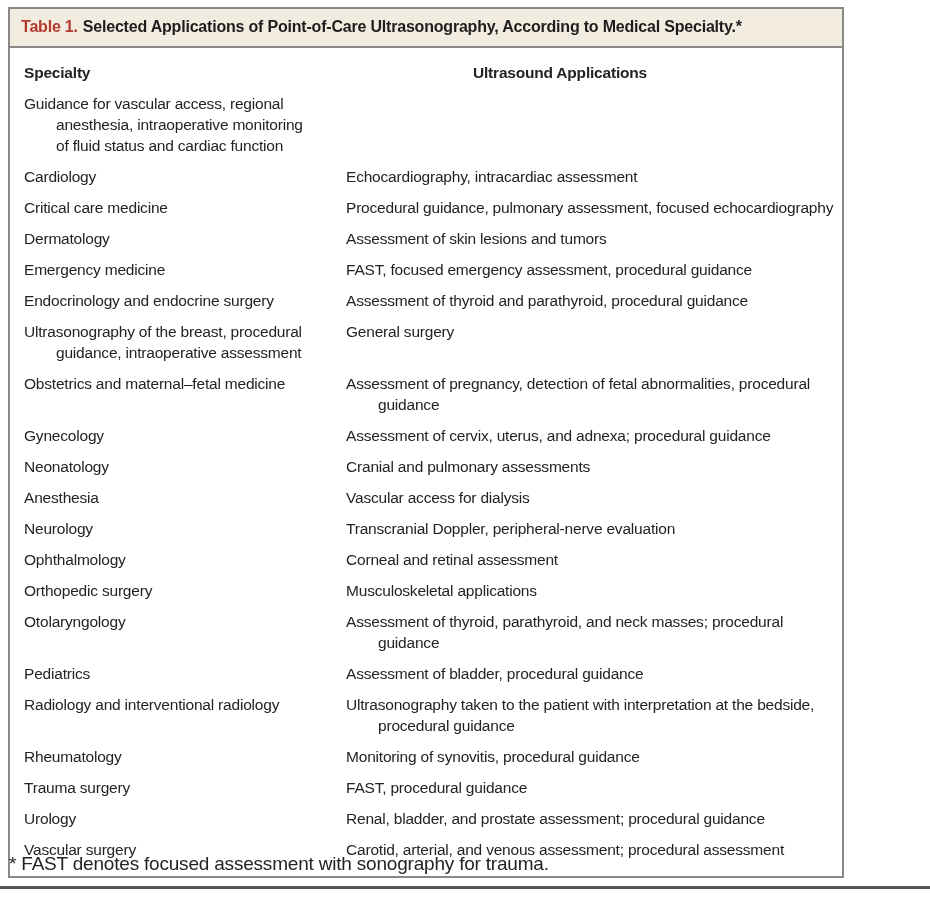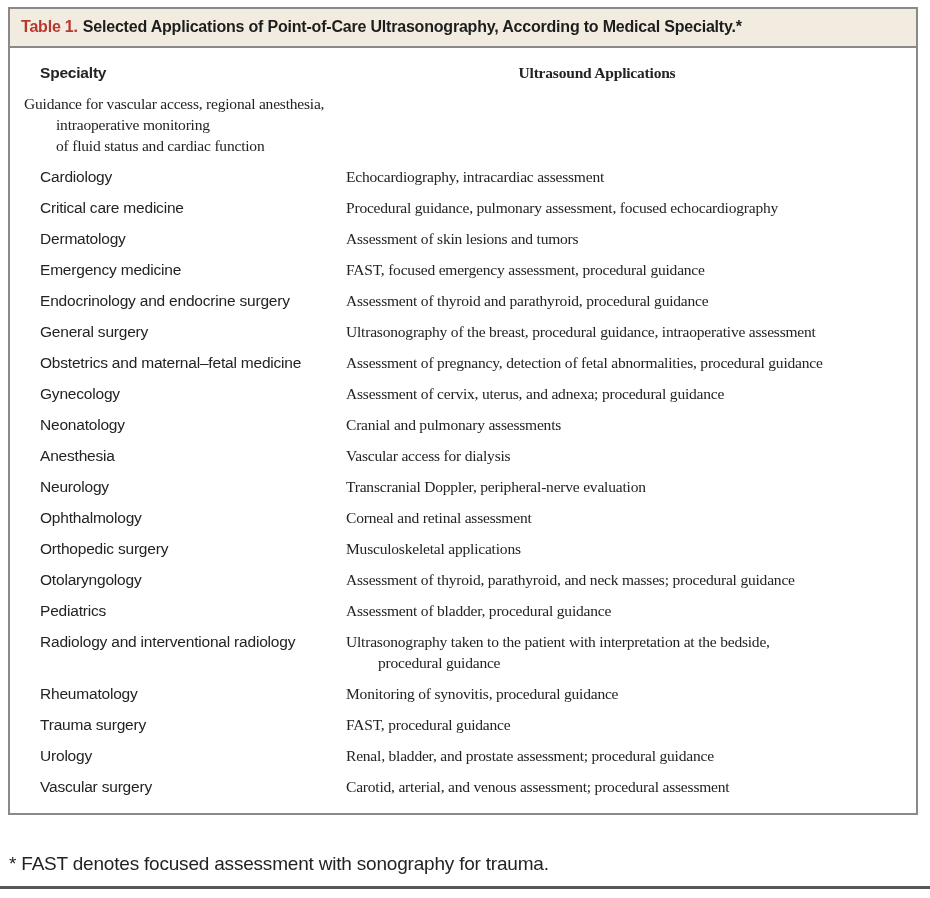--- a/index.html
+++ b/index.html
@@ -13,21 +13,21 @@
     position: relative;
     width: 930px;
     height: 898px;
     background: #ffffff;
     overflow: hidden;
   }
   .table-box {
     position: absolute;
     left: 8px;
     top: 7px;
-    width: 910px;
+    width: 836px;
     border: 2px solid #898989;
     background: #ffffff;
     box-sizing: border-box;
   }
   .title-bar {
     background: #f2ece0;
     border-bottom: 2px solid #898989;
     padding: 8px 11px 9px 11px;
     font-size: 16px;
     font-weight: bold;
@@ -56,27 +56,25 @@
     display: grid;
     grid-template-columns: 322px 1fr;
   }
   .cell {
     font-size: 15.5px;
     line-height: 21px;
     letter-spacing: -0.2px;
   }
   .cell.specialty {
     padding-right: 6px;
-    margin-left: 16px;
   }
   .cell.application {
     padding-left: 32px;
     text-indent: -32px;
     white-space: pre-line;
-    font-family: Liberation Serif, serif;
   }
   .header-row .cell {
     font-weight: bold;
   }
   .header-row .cell.application {
     padding-left: 0;
     padding-right: 60px;
     text-indent: 0;
     text-align: center;
     white-space: normal;
@@ -132,22 +130,22 @@
           </div>
           <div class="row">
             <div class="cell specialty">Emergency medicine</div>
             <div class="cell application">FAST, focused emergency assessment, procedural guidance</div>
           </div>
           <div class="row">
             <div class="cell specialty">Endocrinology and endocrine surgery</div>
             <div class="cell application">Assessment of thyroid and parathyroid, procedural guidance</div>
           </div>
           <div class="row">
+            <div class="cell application">Ultrasonography of the breast, procedural guidance, intraoperative assessment</div>
             <div class="cell specialty">General surgery</div>
-            <div class="cell application">Ultrasonography of the breast, procedural guidance, intraoperative assessment</div>
           </div>
           <div class="row">
             <div class="cell specialty">Obstetrics and maternal–fetal medicine</div>
             <div class="cell application">Assessment of pregnancy, detection of fetal abnormalities, procedural guidance</div>
           </div>
           <div class="row">
             <div class="cell specialty">Gynecology</div>
             <div class="cell application">Assessment of cervix, uterus, and adnexa; procedural guidance</div>
           </div>
           <div class="row">

